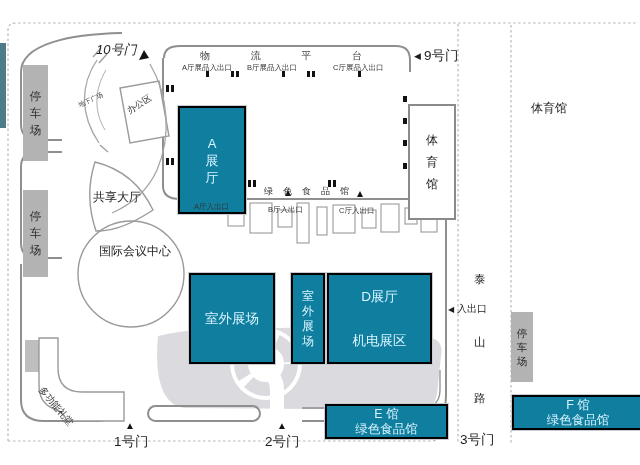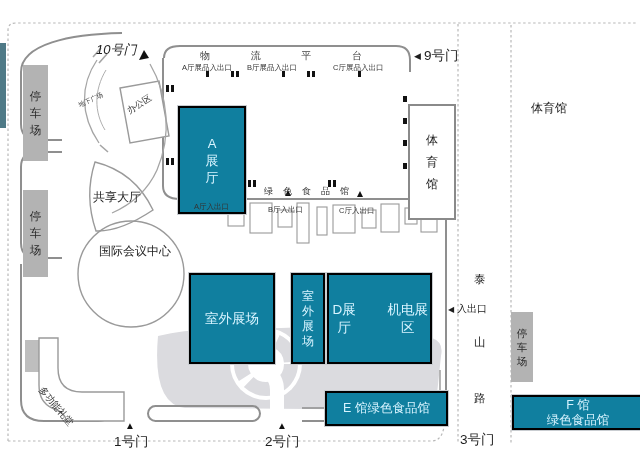--- a/index.html
+++ b/index.html
@@ -109,25 +109,25 @@
   <div class="box teal" style="left:178px;top:78px;width:64px;height:104px;">
     <div class="vtext" style="font-size:13px;">A展厅</div>
   </div>
 
   <div class="box teal" style="left:189px;top:245px;width:82px;height:87px;font-size:13.5px;">
     <span>室外展场</span>
   </div>
   <div class="box teal" style="left:291px;top:245px;width:30px;height:87px;">
     <div class="vtext" style="font-size:12px;line-height:15px;">室外展场</div>
   </div>
-  <div class="box teal" style="left:327px;top:245px;width:101px;height:87px;flex-direction:row;gap:26px;font-size:13.5px;">
+  <div class="box teal" style="left:327px;top:245px;width:101px;height:87px;flex-direction:column;gap:26px;font-size:13.5px;">
     <div>D展厅</div>
     <div>机电展区</div>
   </div>
-  <div class="box teal" style="left:325px;top:363px;width:119px;height:31px;font-size:12.5px;line-height:15px;">
+  <div class="box teal" style="left:325px;top:376px;width:119px;height:31px;flex-direction:column;font-size:12.5px;line-height:15px;">
     <div>E 馆</div>
     <div>绿色食品馆</div>
   </div>
   <div class="box teal" style="left:512px;top:367px;width:128px;height:31px;flex-direction:column;font-size:12.5px;line-height:15px;border-right:none;">
     <div>F 馆</div>
     <div>绿色食品馆</div>
   </div>
 
   <div class="box gray" style="left:23px;top:37px;width:25px;height:96px;">
     <div class="vtext" style="font-size:11.5px;">停车场</div>

